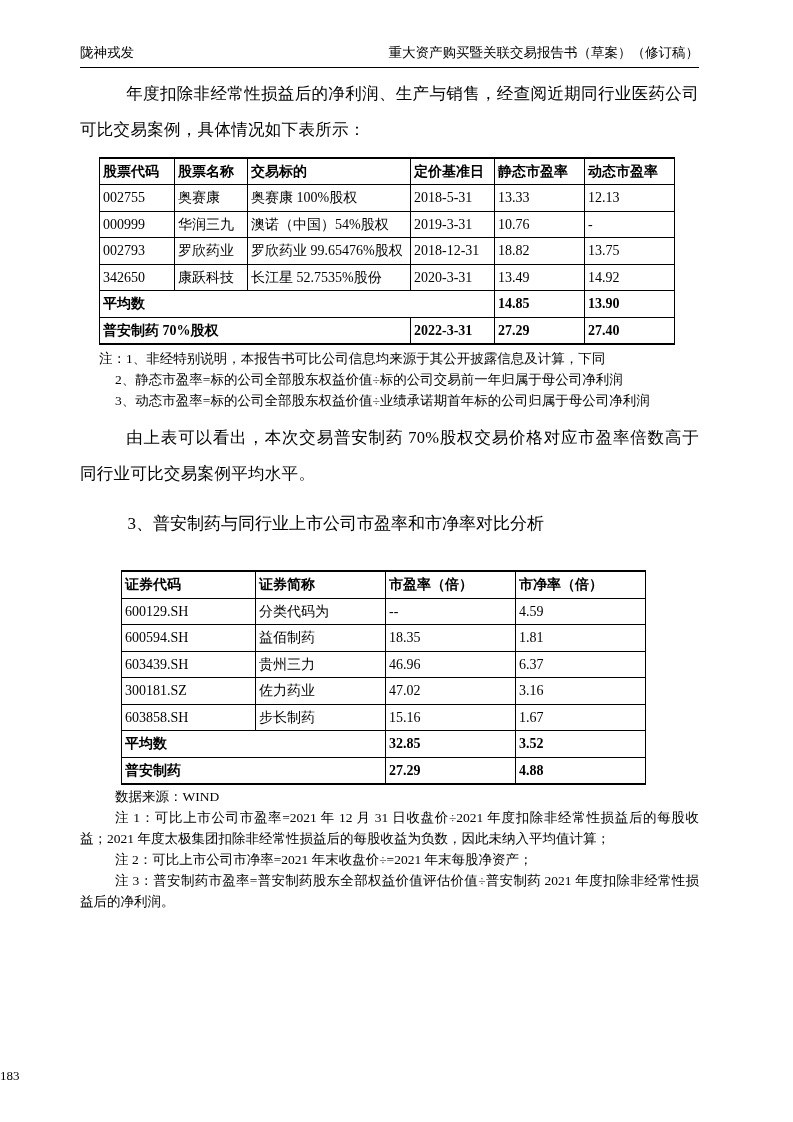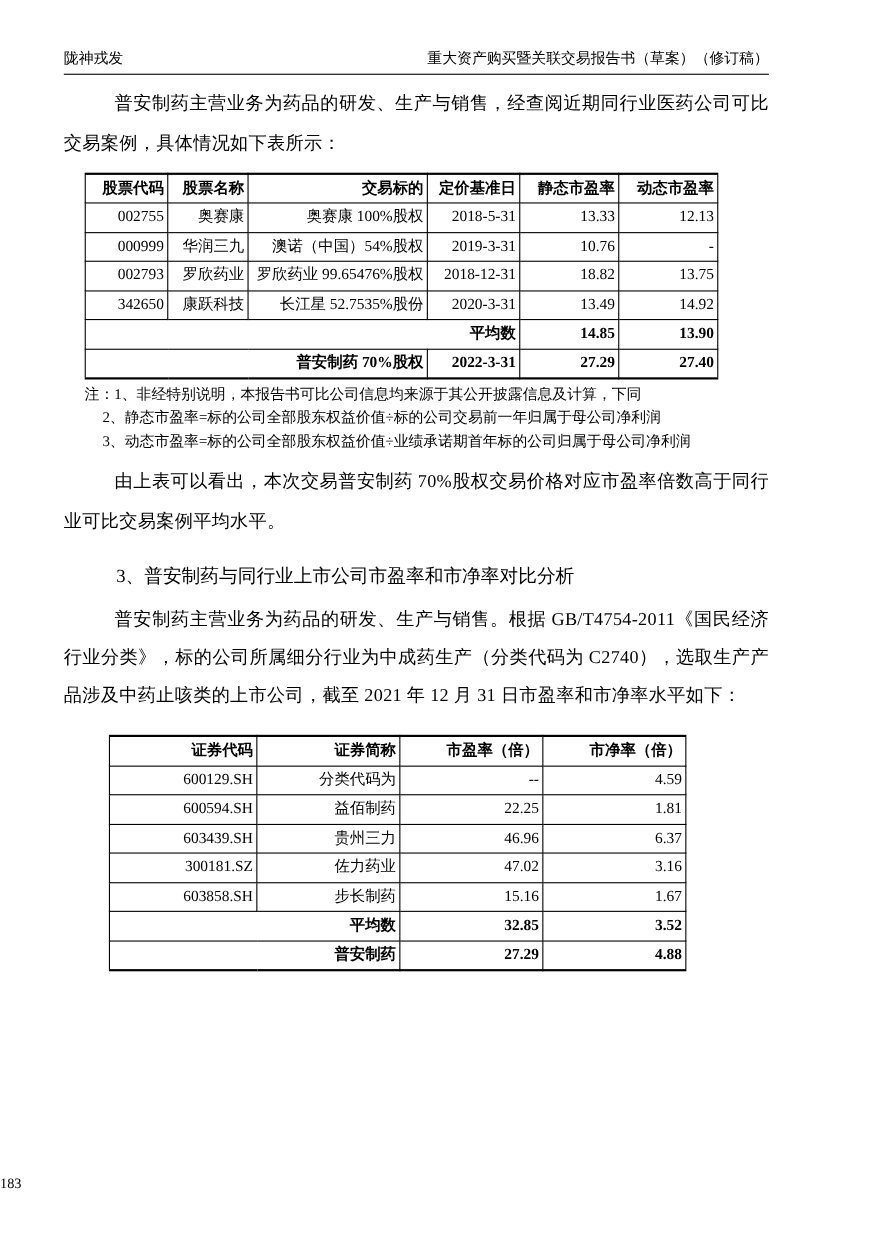--- a/index.html
+++ b/index.html
@@ -5,21 +5,21 @@
   * { margin: 0; padding: 0; box-sizing: border-box; }
   html, body { background: #e8e8e8; }
   .page {
     position: relative;
     width: 793px;
     height: 1122px;
     margin: 0 auto;
     background: #ffffff;
     font-family: "Liberation Serif", "DejaVu Serif", serif;
     color: #000000;
-    padding: 44px 94px 0 58px;
+    padding: 44px 94px 0 80px;
     overflow: hidden;
   }
   
   .doc-header {
     display: flex;
     justify-content: space-between;
     align-items: flex-end;
     font-size: 13.5px;
     padding-bottom: 5px;
     border-bottom: 1.5px solid #000;
@@ -34,24 +34,24 @@
   }
   .para-intro    { margin-top: 8px; }
   .para-concl    { margin-top: 8px; }
   .section-head  { margin-top: 14px; margin-bottom: 4px; font-size: 17px; line-height: 2.1; text-indent: 2.8em; }
   .para-section  { line-height: 2.1; }
   
   table {
     border-collapse: collapse;
     table-layout: fixed;
     font-size: 14px;
-    text-align: right;
+    text-align: left;
   }
   .t1 { width: 575px; margin: 8px 0 0 19px;  border-top: 2.5px solid #000; border-bottom: 2.5px solid #000; }
-  .t2 { width: 524px; margin: 18px 0 0 41px; border-top: 2.5px solid #000; border-bottom: 2.5px solid #000; }
+  .t2 { width: 524px; margin: 28px 0 0 41px; border-top: 2.5px solid #000; border-bottom: 2.5px solid #000; }
   th, td {
     border: 1px solid #000;
     padding: 4px 3px;
     line-height: 1.25;
     vertical-align: middle;
   }
   .t1 tr:first-child th, .t2 tr:first-child th { border-top: none; border-bottom: 1.5px solid #000; }
   .t1 tr:last-child td,  .t2 tr:last-child td  { border-bottom: none; }
   .t1 th:first-child, .t1 td:first-child, .t2 th:first-child, .t2 td:first-child { border-left: 1px solid #000; }
   th { font-weight: bold; }
@@ -75,21 +75,21 @@
 </head>
 <body>
 
 <div class="page">
 
   <div class="doc-header">
     <span>陇神戎发</span>
     <span>重大资产购买暨关联交易报告书（草案）（修订稿）</span>
   </div>
 
-  <p class="para para-intro">普安制药主营业务为药品的研发、生产与销售，经查阅近期同行业医药公司可比交易案例，具体情况如下表所示：</p>
+  <p class="para para-intro">年度扣除非经常性损益后的净利润、生产与销售，经查阅近期同行业医药公司可比交易案例，具体情况如下表所示：</p>
 
   <table class="t1">
     <colgroup>
       <col style="width:75px">
         <col style="width:73px">
         <col style="width:163px">
       <col style="width:84px">
         <col style="width:90px">
         <col style="width:90px">
     </colgroup>
@@ -151,21 +151,20 @@
   <div class="notes1">
     <div class="note-first">注：1、非经特别说明，本报告书可比公司信息均来源于其公开披露信息及计算，下同</div>
     <div class="note-sub">2、静态市盈率=标的公司全部股东权益价值÷标的公司交易前一年归属于母公司净利润</div>
     <div class="note-sub">3、动态市盈率=标的公司全部股东权益价值÷业绩承诺期首年标的公司归属于母公司净利润</div>
   </div>
 
   <p class="para para-concl">由上表可以看出，本次交易普安制药 70%股权交易价格对应市盈率倍数高于同行业可比交易案例平均水平。</p>
 
   <p class="section-head">3、普安制药与同行业上市公司市盈率和市净率对比分析</p>
 
-  <p class="para para-section">普安制药主营业务为药品的研发、生产与销售。根据 GB/T4754-2011《国民经济行业分类》，标的公司所属细分行业为中成药生产（分类代码为 C2740），选取生产产品涉及中药止咳类的上市公司，截至 2021 年 12 月 31 日市盈率和市净率水平如下：</p>
 
   <table class="t2">
     <colgroup>
       <col style="width:134px">
         <col style="width:130px">
         <col style="width:130px">
         <col style="width:130px">
     </colgroup>
     <tbody>
         <tr>
@@ -176,21 +175,21 @@
     </tr>
     <tr>
       <td>600129.SH</td>
       <td>分类代码为</td>
       <td>--</td>
       <td>4.59</td>
     </tr>
     <tr>
       <td>600594.SH</td>
       <td>益佰制药</td>
-      <td>22.25</td>
+      <td>18.35</td>
       <td>1.81</td>
     </tr>
     <tr>
       <td>603439.SH</td>
       <td>贵州三力</td>
       <td>46.96</td>
       <td>6.37</td>
     </tr>
     <tr>
       <td>300181.SZ</td>
@@ -210,16 +209,22 @@
       <td>3.52</td>
     </tr>
     <tr class="bold-row">
       <td colspan="2">普安制药</td>
       <td>27.29</td>
       <td>4.88</td>
     </tr>
   </tbody>
     </table>
 
+  <div class="notes2">
+    <div class="note-line">数据来源：WIND</div>
+    <div class="note-line">注 1：可比上市公司市盈率=2021 年 12 月 31 日收盘价÷2021 年度扣除非经常性损益后的每股收益；2021 年度太极集团扣除非经常性损益后的每股收益为负数，因此未纳入平均值计算；</div>
+    <div class="note-line">注 2：可比上市公司市净率=2021 年末收盘价÷=2021 年末每股净资产；</div>
+    <div class="note-line">注 3：普安制药市盈率=普安制药股东全部权益价值评估价值÷普安制药 2021 年度扣除非经常性损益后的净利润。</div>
+  </div>
 
   <div class="page-number">183</div>
 
 </div>
 
 </body></html>

